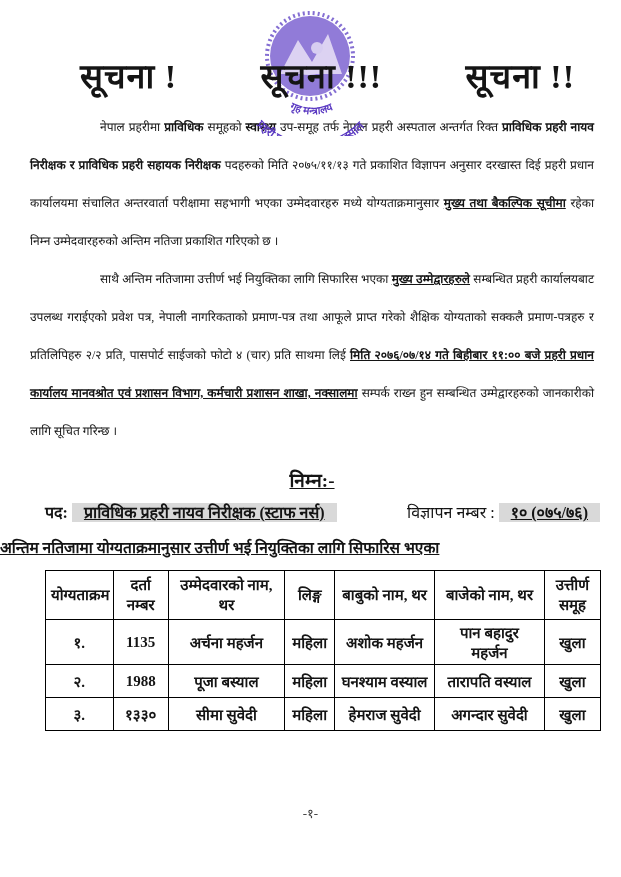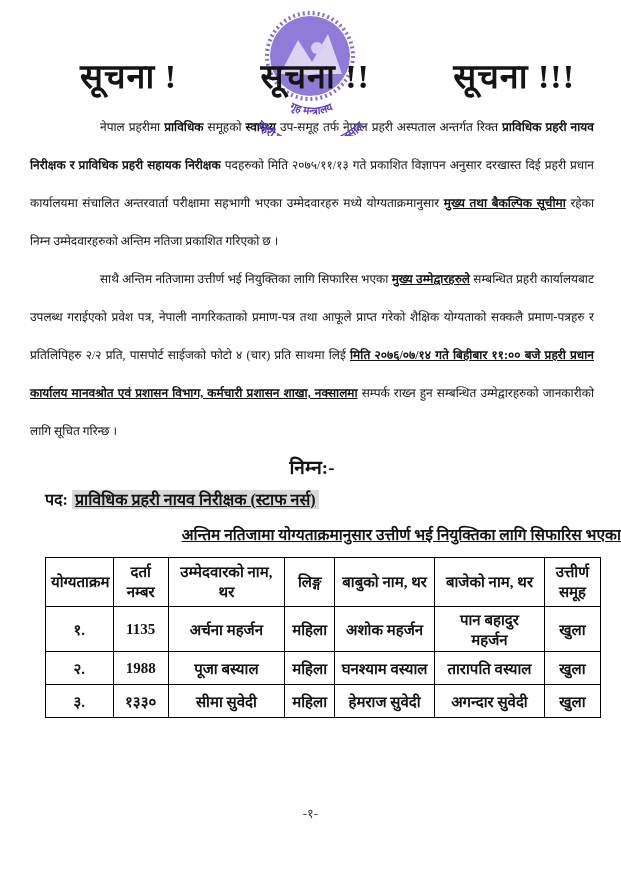--- a/index.html
+++ b/index.html
@@ -26,39 +26,39 @@
   .content{padding:0 27px 0 30px;}
   .para{
     margin:0;text-align:justify;
     font-size:12px;line-height:38px;
     text-indent:70px;
   }
   .para1{margin-top:10px;}
   .b{font-weight:bold;}
   .bu{font-weight:bold;text-decoration:underline;}
   .nimna{
-    text-align:center;font-weight:bold;
-    font-size:19px;margin:4px 0 8px 0;
+    text-align:center;font-weight:bold;text-decoration:underline;
+    font-size:19px;margin:17px 0 8px 0;
   }
   
   .pad-row{
     display:flex;justify-content:space-between;align-items:baseline;
     margin-top:8px;padding:0 21px 0 45px;
     font-size:16px;
   }
   .pad-left{font-weight:bold;}
   .shaded{
     background:#d9d9d9;
     font-weight:bold;text-decoration:underline;
-    padding:1px 3px;
+    padding:1px 12px;
   }
   .advert-label{font-weight:normal;}
   
   .table-heading{
-    text-align:right;font-weight:bold;
+    text-align:left;font-weight:bold;
     font-size:15.5px;line-height:23px;margin-top:13px;
   }
   .table-heading .hl{text-decoration:underline;}
   table.result{
     width:556px;margin:11px 20px 0 45px;
     border-collapse:collapse;
     font-size:15px;font-weight:bold;
     table-layout:fixed;
   }
   table.result th, table.result td{
@@ -96,37 +96,41 @@
         <textPath href="#arc-top" startOffset="50%" text-anchor="middle">गृह मन्त्रालय</textPath>
       </text>
       <text font-size="11.5" font-weight="bold" fill="#5b3ac2">
         <textPath href="#arc-bottom" startOffset="50%" text-anchor="middle">प्रहरी प्रधान कार्यालय, नक्साल</textPath>
       </text>
     </svg>
   </div>
 
   <div class="notice-row">
     <span>सूचना !</span>
+    <span>सूचना !!!</span>
     <span>सूचना !!</span>
-    <span>सूचना !!!</span>
   </div>
 
   <div class="content">
 
     <p class="para para1"><span>नेपाल प्रहरीमा </span><span class="b">प्राविधिक</span><span> समूहको </span><span class="b">स्वास्थ्य</span><span> उप-समूह तर्फ नेपाल प्रहरी अस्पताल अन्तर्गत रिक्त </span><span class="b">प्राविधिक प्रहरी नायव निरीक्षक र प्राविधिक प्रहरी सहायक निरीक्षक</span><span> पदहरुको मिति २०७५/११/१३ गते प्रकाशित विज्ञापन अनुसार दरखास्त दिई प्रहरी प्रधान कार्यालयमा संचालित अन्तरवार्ता परीक्षामा सहभागी भएका उम्मेदवारहरु मध्ये योग्यताक्रमानुसार </span><span class="bu">मुख्य तथा बैकल्पिक सूचीमा</span><span> रहेका निम्न उम्मेदवारहरुको अन्तिम नतिजा प्रकाशित गरिएको छ ।</span></p>
 
     <p class="para"><span>साथै अन्तिम नतिजामा उत्तीर्ण भई नियुक्तिका लागि सिफारिस भएका </span><span class="bu">मुख्य उम्मेद्वारहरुले</span><span> सम्बन्धित प्रहरी कार्यालयबाट उपलब्ध गराईएको प्रवेश पत्र, नेपाली नागरिकताको प्रमाण-पत्र तथा आफूले प्राप्त गरेको शैक्षिक योग्यताको सक्कलै प्रमाण-पत्रहरु र प्रतिलिपिहरु २/२ प्रति, पासपोर्ट साईजको फोटो ४ (चार) प्रति साथमा लिई </span><span class="bu">मिति २०७६/०७/१४ गते बिहीबार ११:०० बजे प्रहरी प्रधान कार्यालय मानवश्रोत एवं प्रशासन विभाग, कर्मचारी प्रशासन शाखा, नक्सालमा</span><span> सम्पर्क राख्न हुन सम्बन्धित उम्मेद्वारहरुको जानकारीको लागि सूचित गरिन्छ ।</span></p>
 
     <div class="nimna">निम्न:-</div>
   </div>
 
   <div class="pad-row">
     <span class="pad-left">
       <span>पद:</span>
       <span class="shaded">प्राविधिक प्रहरी नायव निरीक्षक (स्टाफ नर्स)</span>
+    </span>
+    <span>
+      <span class="advert-label">विज्ञापन नम्बर :</span>
+      <span class="shaded">१० (०७५/७६)</span>
     </span>
   </div>
 
   <div class="table-heading">
     <div class="hl">अन्तिम नतिजामा योग्यताक्रमानुसार उत्तीर्ण भई नियुक्तिका लागि सिफारिस भएका</div>
   </div>
 
   <table class="result">
     <colgroup>
       <col style="width:12.2%">

